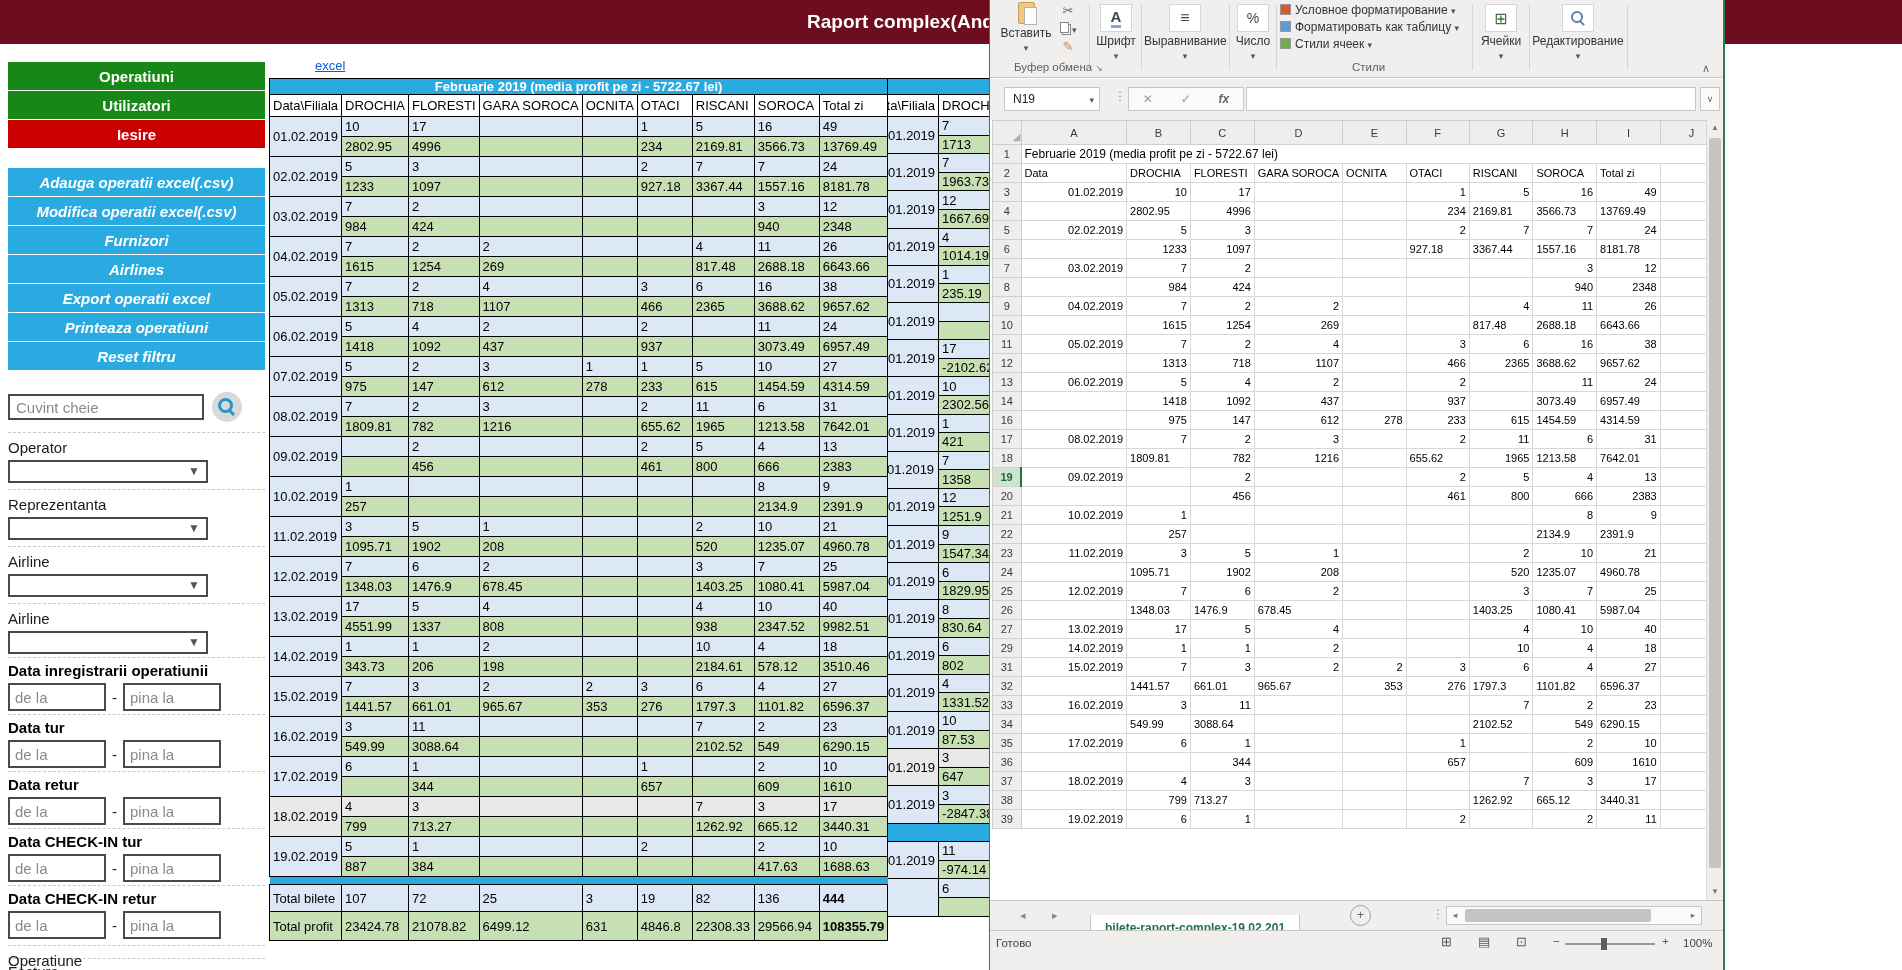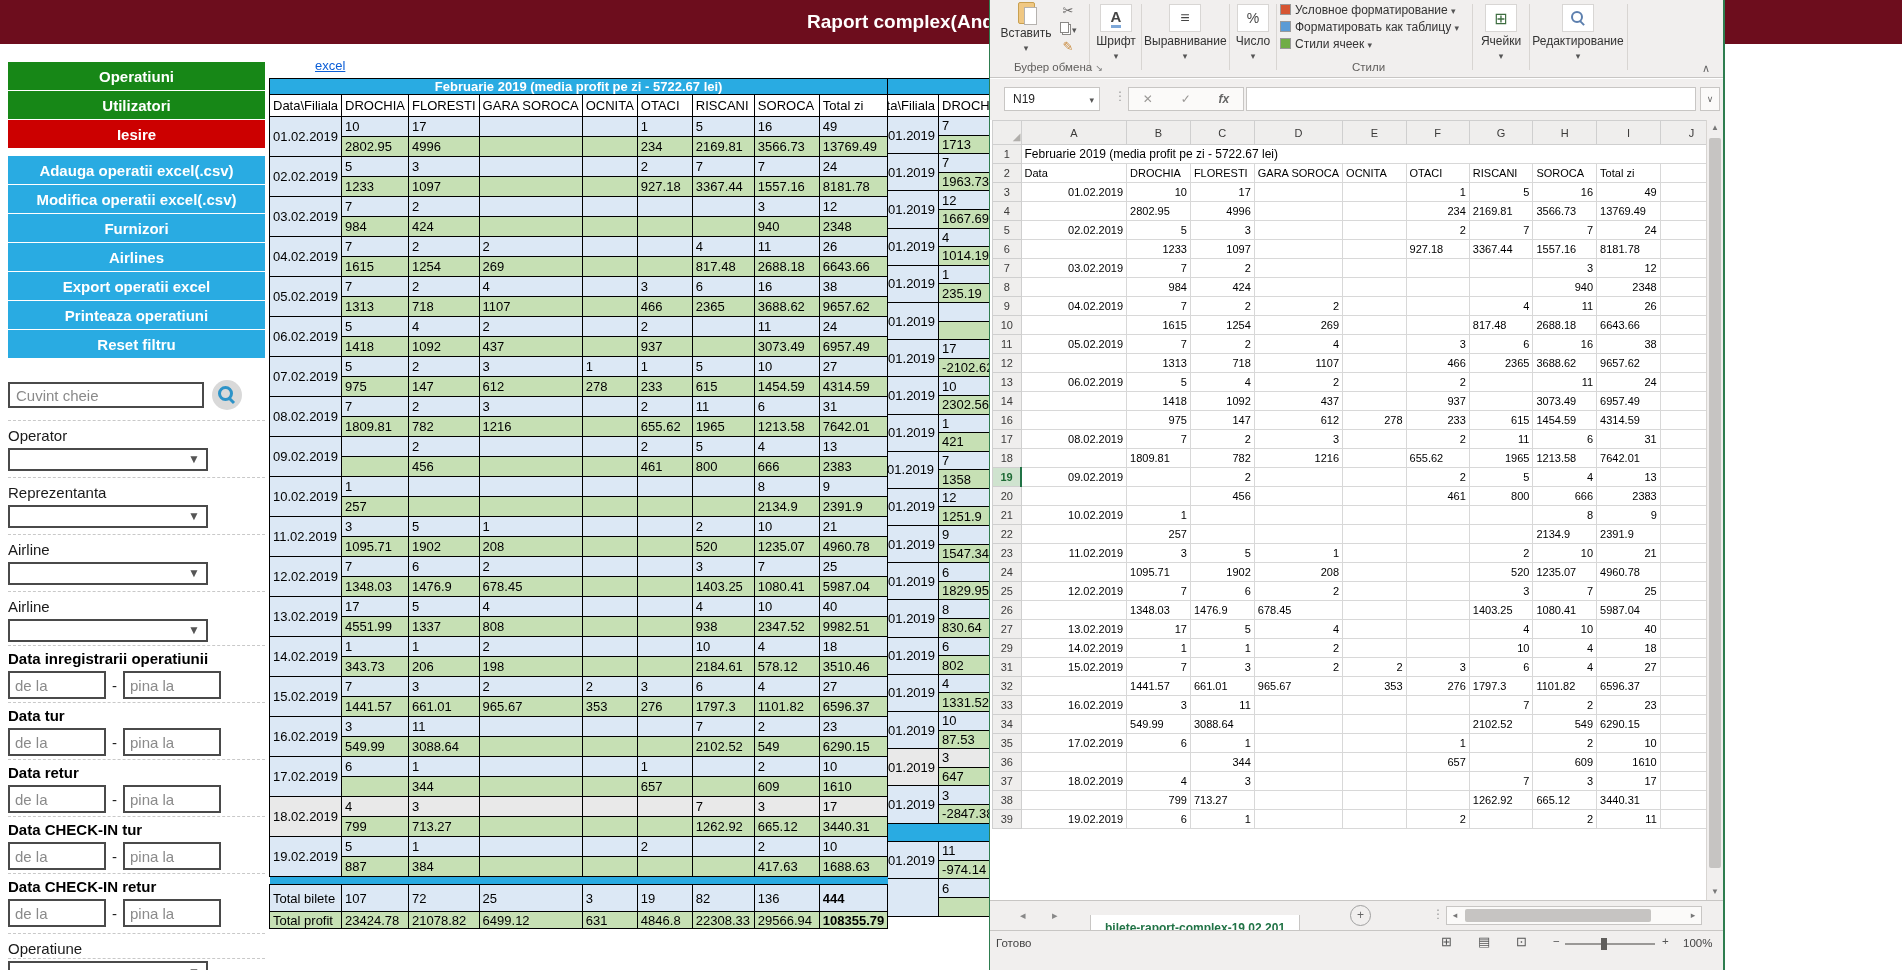--- a/index.html
+++ b/index.html
@@ -9,21 +9,21 @@
 
   
   #app-header { position:absolute; left:0; top:0; width:1902px; height:44px; z-index:1; }
   #page-title { position:absolute; left:807px; top:0; height:44px; line-height:44px;
                 color:#fff; font-size:19px; font-weight:bold; white-space:nowrap; }
 
   
   #sidebar { position:absolute; left:8px; top:59px; width:257px; z-index:10; padding-top:3px; }
   .nav-btn { height:28px; margin-bottom:1px; color:#fff; font-weight:bold; font-size:15px;
              display:flex; align-items:center; justify-content:center; cursor:pointer; }
-  #action-group { margin-top:8px; }
+  #action-group { margin-top:20px;font-style:italic; }
   .search-row { margin-top:22px; margin-bottom:10px; display:flex; align-items:center; gap:8px; }
   .search-input { width:196px; height:26px; border:2px solid #4a4a4a; font-size:15px;
                   padding:0 6px; color:#333; font-family:"Liberation Sans",sans-serif; }
   .search-input::placeholder { color:#8a8a8a; }
   .search-btn { width:30px; height:30px; border-radius:50%; background:#d9d9d9; border:0;
                 position:relative; cursor:pointer; flex:0 0 30px; }
   .mag { position:absolute; left:6px; top:6px; width:18px; height:18px; }
   .mag::before { content:""; position:absolute; left:0; top:0; width:9px; height:9px;
                  border:3px solid #2d93c8; border-radius:50%; }
   .mag::after { content:""; position:absolute; left:12px; top:11px; width:3px; height:7px;
@@ -53,21 +53,21 @@
                  height:20px; background:#fff; }
   table.rpt tr.title td { background:#29abe2; color:#fff; font-weight:bold; text-align:center;
                           height:16px; font-size:13px; }
   table.rpt tr.hdr td { background:#fff; height:22px; }
   table.rpt tr.cnt td { background:#dce8f5; }
   table.rpt tr.amt td { background:#c6e0b4; }
   table.rpt tr.cnt.hl td { background:#e9e9e9; }
   table.rpt td.date { background:#fff; }
   table.rpt tr.sep td { background:#29abe2; height:8px; border-left:none; border-right:none; }
   table.rpt tr.totb td { background:#dce8f5; height:27px; }
-  table.rpt tr.totp td { background:#c6e0b4; height:17px; }
+  table.rpt tr.totp td { background:#c6e0b4; height:29px; }
   table.rpt td.lbl { background:#fff; }
   table.rpt td.b { font-weight:bold; }
   #table2 table.rpt td { height:18.6px; }
   #table2 table.rpt tr.title td { height:16px; }
   #table2 table.rpt tr.hdr td { height:22px; }
 
   
   #excel-win { position:absolute; left:989px; top:0; width:736px; height:970px; z-index:50;
                background:#fff; border-left:1px solid #2e7d4f; border-right:2px solid #2e7d4f; }
   .xl-ribbon { position:absolute; left:0; top:0; width:733px; height:78px; background:#f1efee;

